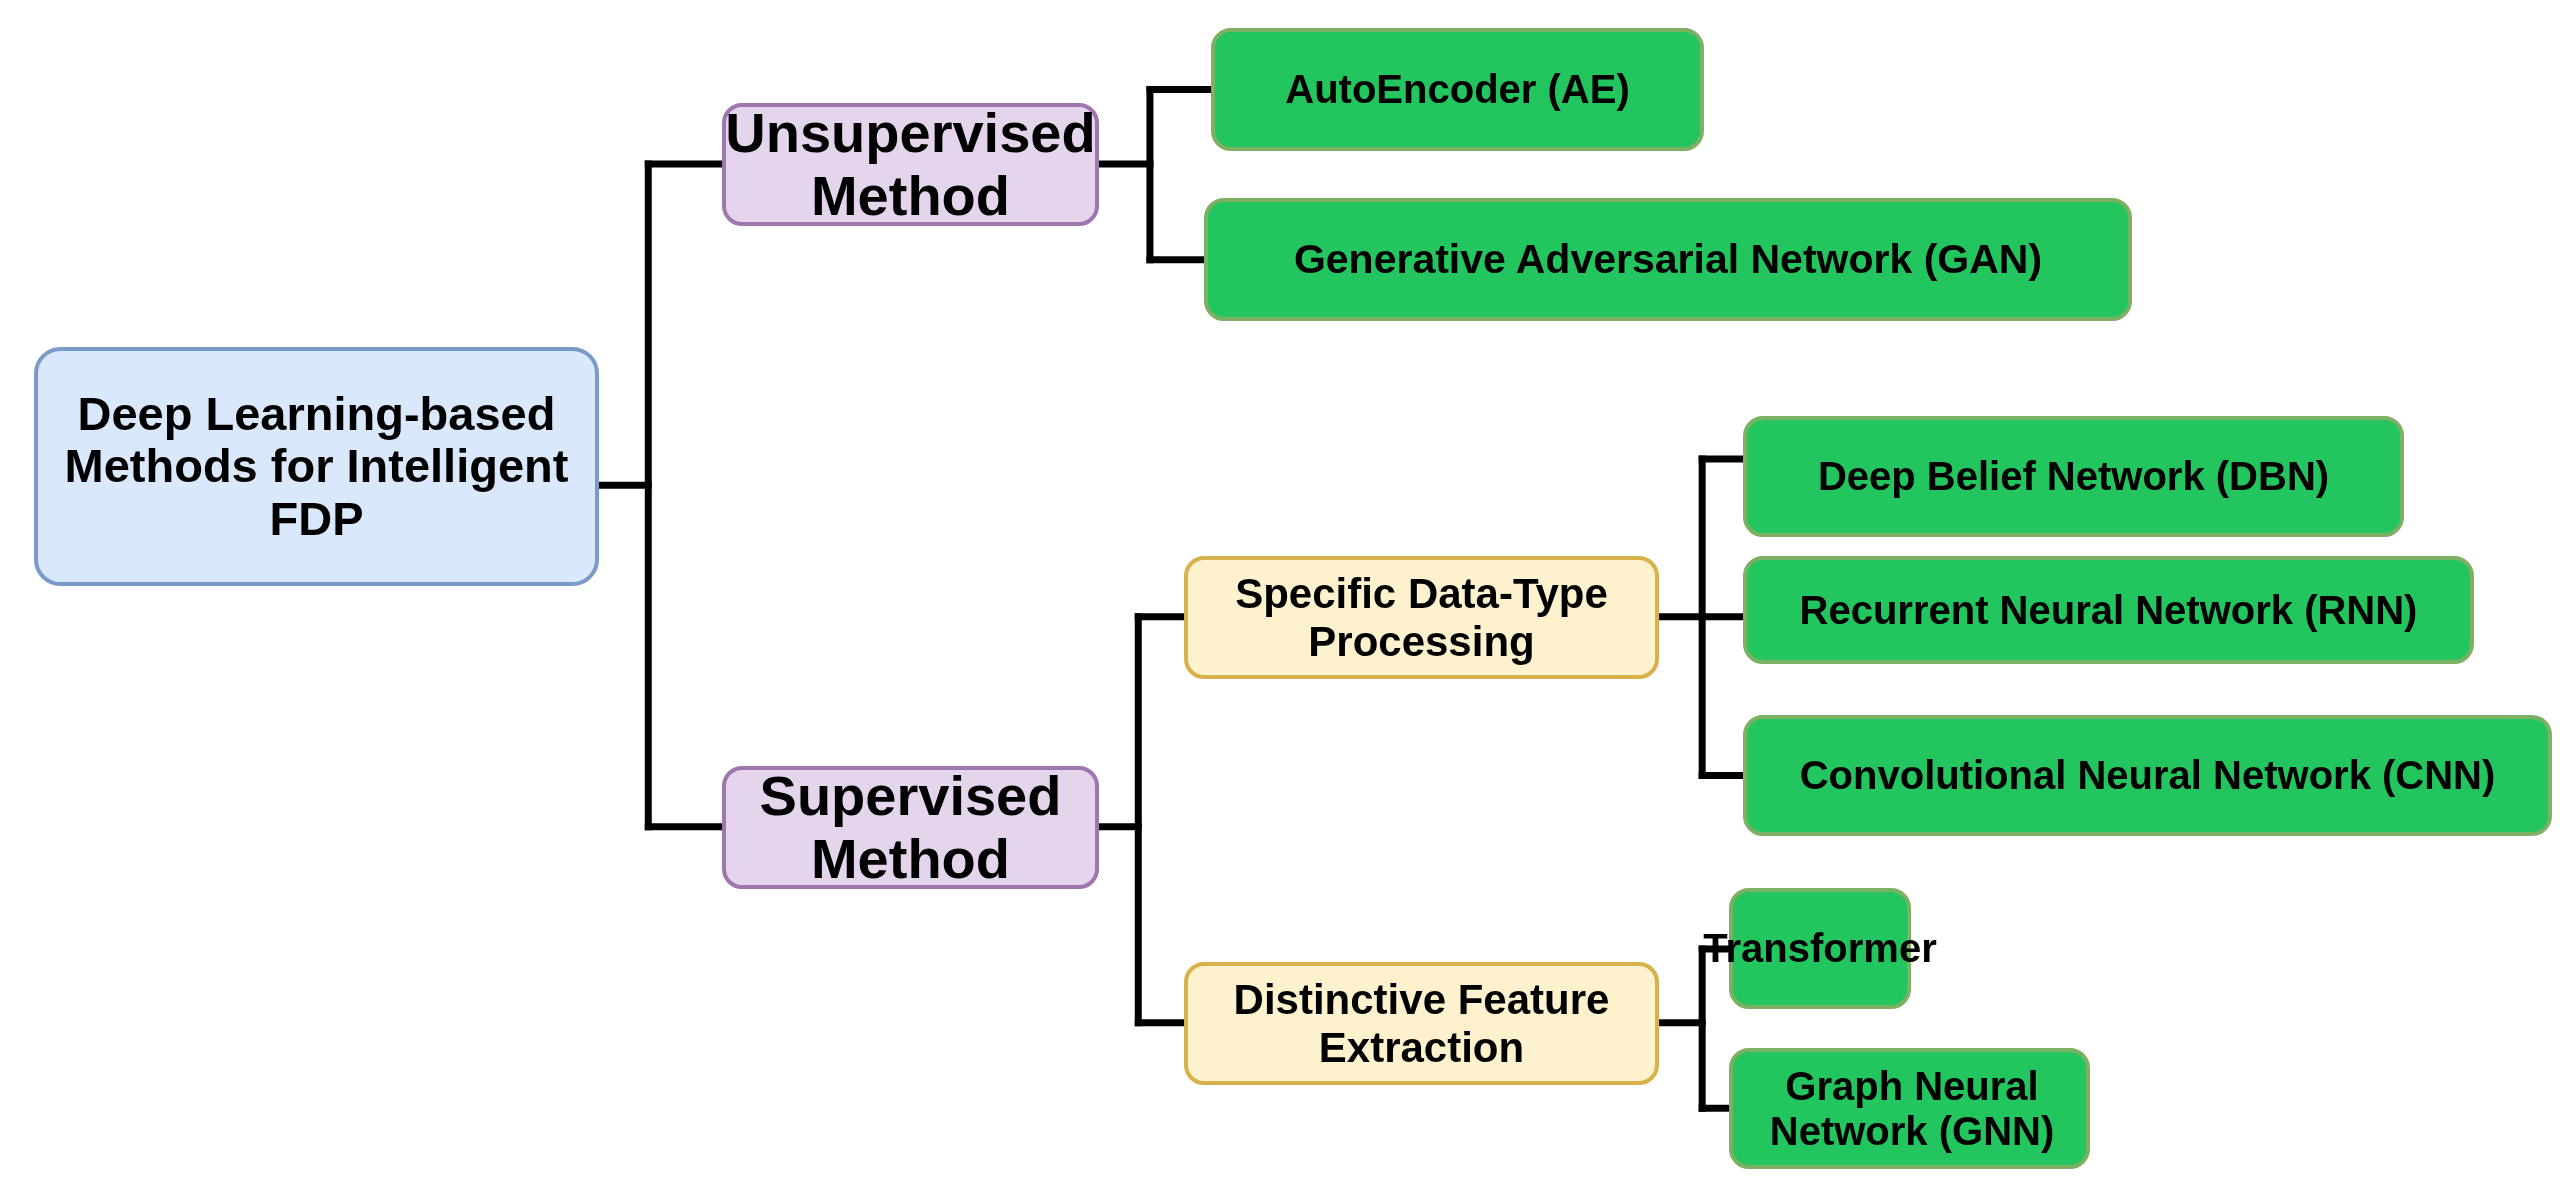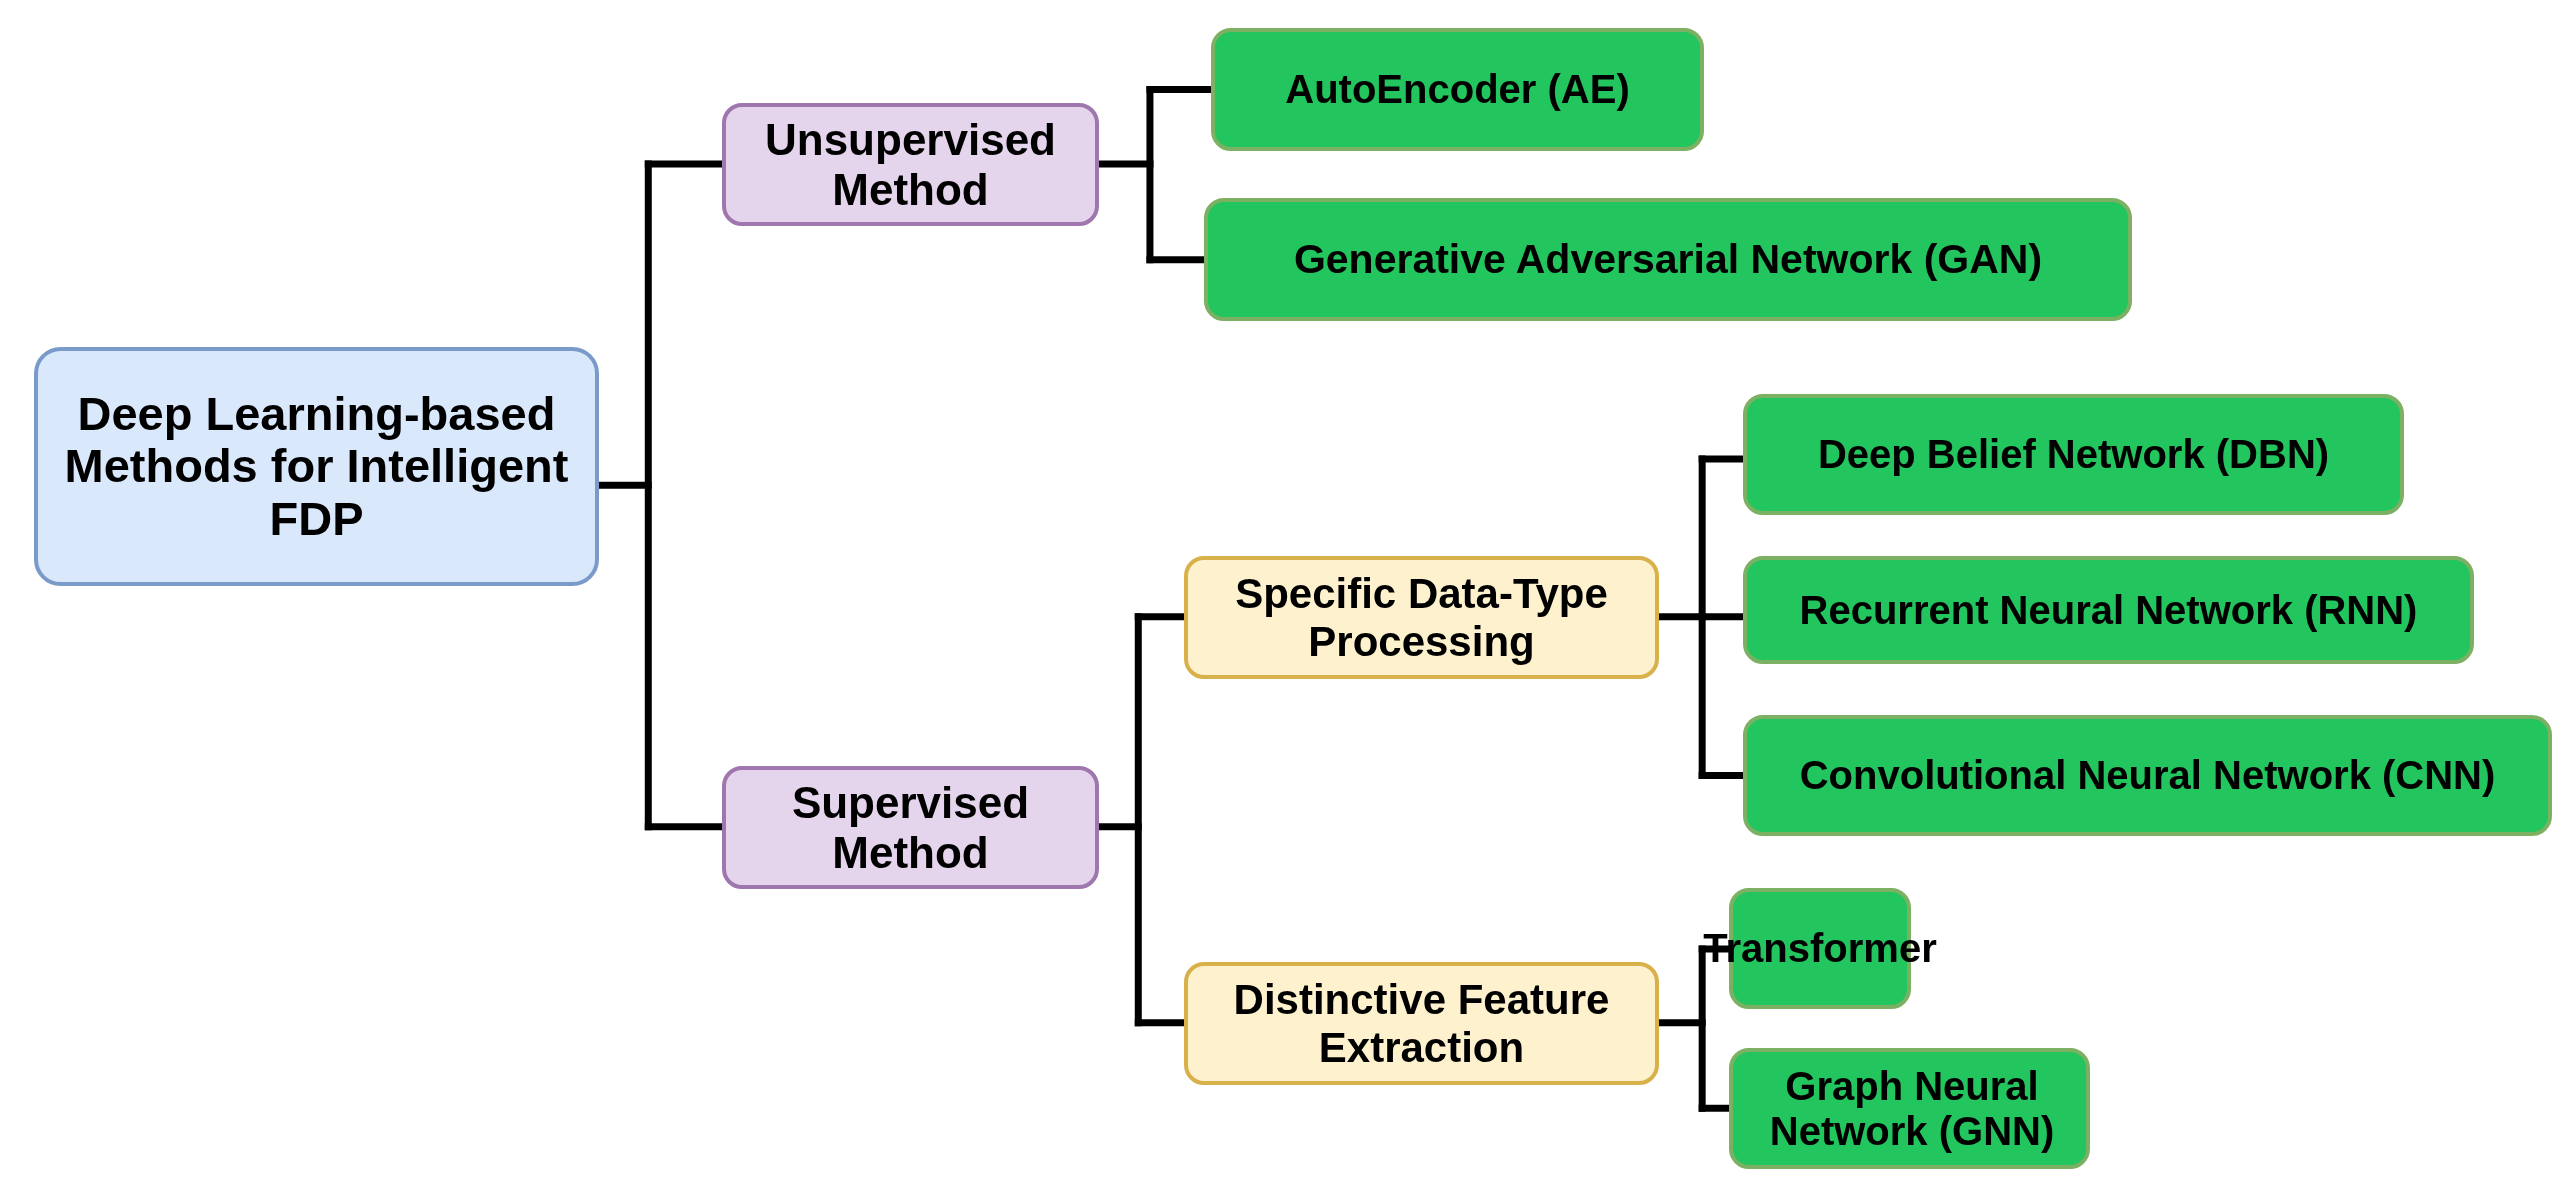--- a/index.html
+++ b/index.html
@@ -44,21 +44,21 @@
     background: #dae8fc;
     border-color: #7a9bc9;
     border-width: 4.7px;
     font-size: 47px;
     border-radius: 26.5px;
   }
   .node-cat {
     background: #e4d5ec;
     border-color: #9f77ae;
     border-width: 4.7px;
-    font-size: 44px;
+    font-size: 56px;
   }
   .node-sub {
     background: #fdf2cd;
     border-color: #d8b14a;
     border-width: 4.7px;
     font-size: 42px;
   }
   .node-leaf {
     background: #22c55e;
     border-color: #7cb063;
@@ -127,21 +127,21 @@
   </div>
 
   <div class="node node-sub" style="left:1184px; top:556px; width:475px; height:123px;">
     <span>Specific Data-Type Processing</span>
   </div>
 
   <div class="node node-sub" style="left:1184px; top:962px; width:475px; height:123px;">
     <span>Distinctive Feature Extraction</span>
   </div>
 
-  <div class="node node-leaf" style="left:1743px; top:394px; width:661px; height:121px;">
+  <div class="node node-leaf" style="left:1743px; top:416px; width:661px; height:121px;">
     <span>Deep Belief Network (DBN)</span>
   </div>
 
   <div class="node node-leaf" style="left:1743px; top:556px; width:731px; height:108px;">
     <span>Recurrent Neural Network (RNN)</span>
   </div>
 
   <div class="node node-leaf" style="left:1743px; top:715px; width:809px; height:121px;">
     <span>Convolutional Neural Network (CNN)</span>
   </div>

